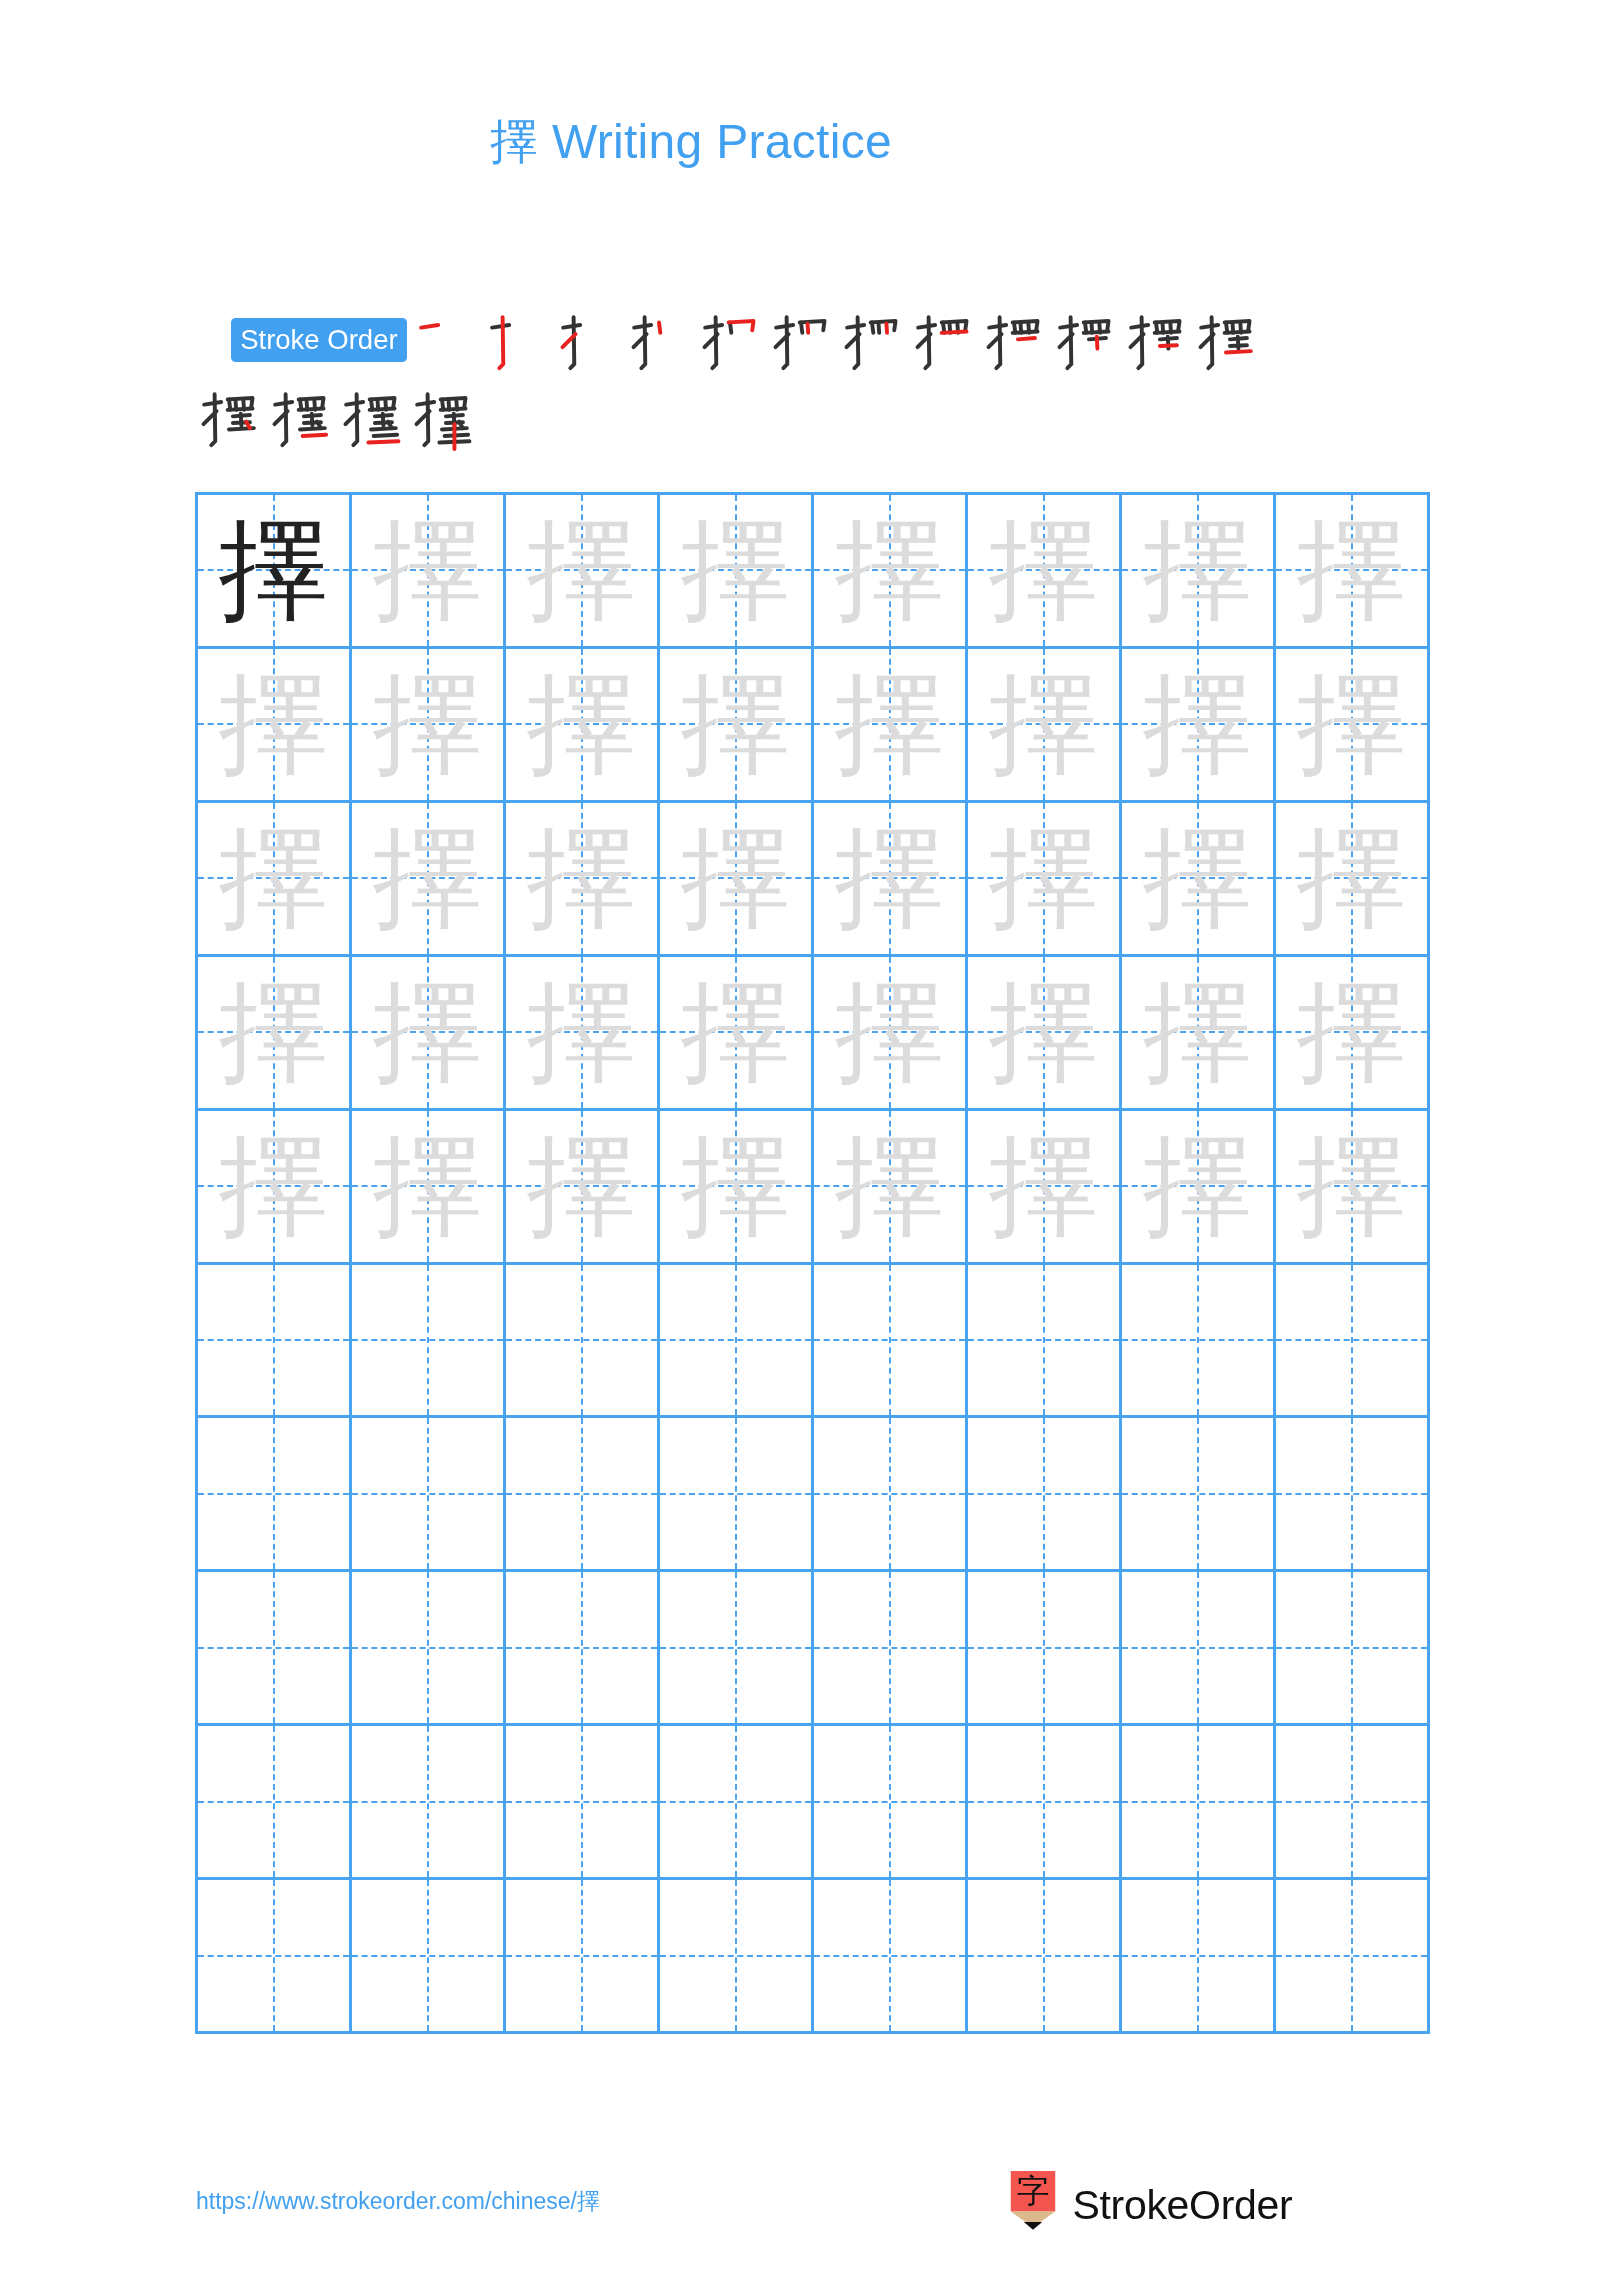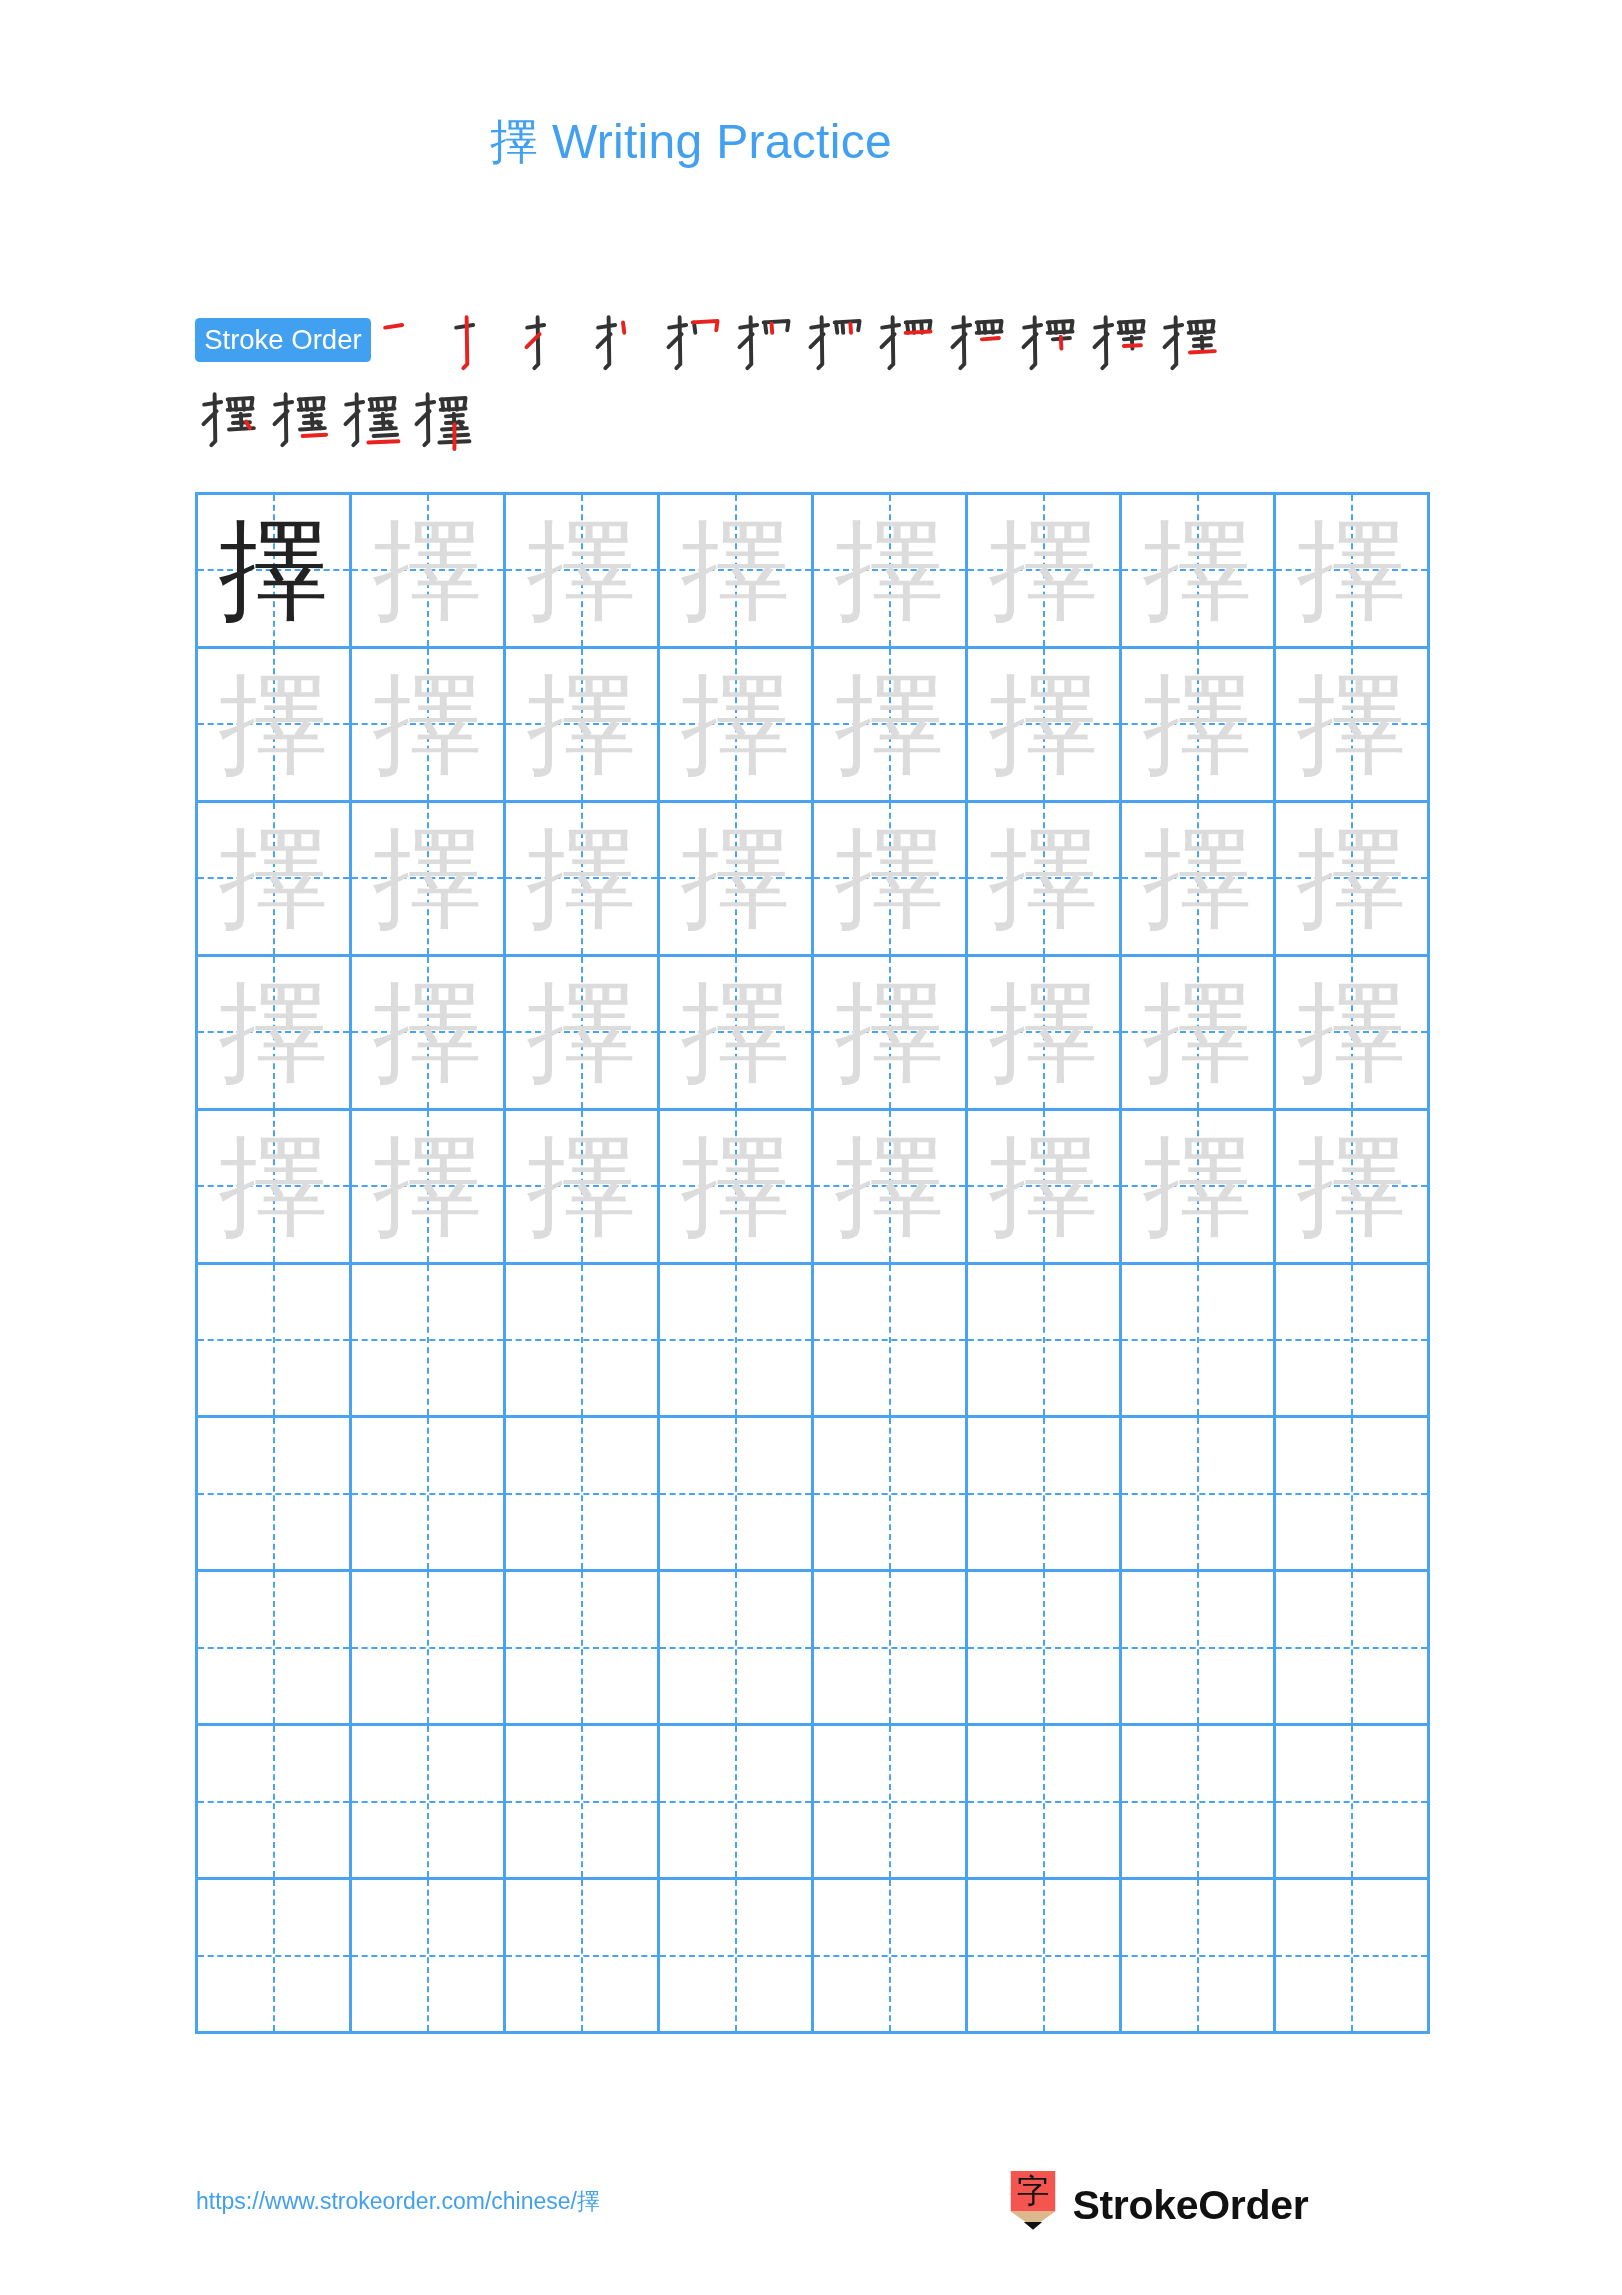--- a/index.html
+++ b/index.html
@@ -45,20 +45,21 @@
     vertical-align: middle;
     background: #42a0f0;
     color: #ffffff;
     font-size: 27.5px;
     line-height: 1;
     padding: 7.2px 9.2px 9.2px 9.2px;
     border-radius: 4.6px;
     margin-right: 2.6px;
     position: relative;
     top: -3.9px;
+    margin-left: 36px;
   }
   .stroke-step {
     display: inline-block;
     vertical-align: middle;
     width: 68px;
     height: 68px;
     position: relative;
     top: -2.6px;
   }
   .stroke-step svg {
@@ -154,21 +155,21 @@
     white-space: nowrap;
   }
   .brand-logo {
     width: 50px;
     height: 68px;
     margin-right: 14.4px;
     flex: 0 0 auto;
   }
   .brand-name {
     font-size: 41px;
-    font-weight: bold;
+    font-weight: normal;
     color: #111111;
     letter-spacing: -0.3px;
   }
 </style>
 </head>
 <body>
 
 <div class="page-title">擇 Writing Practice</div>
 
 <div class="stroke-order-section">

